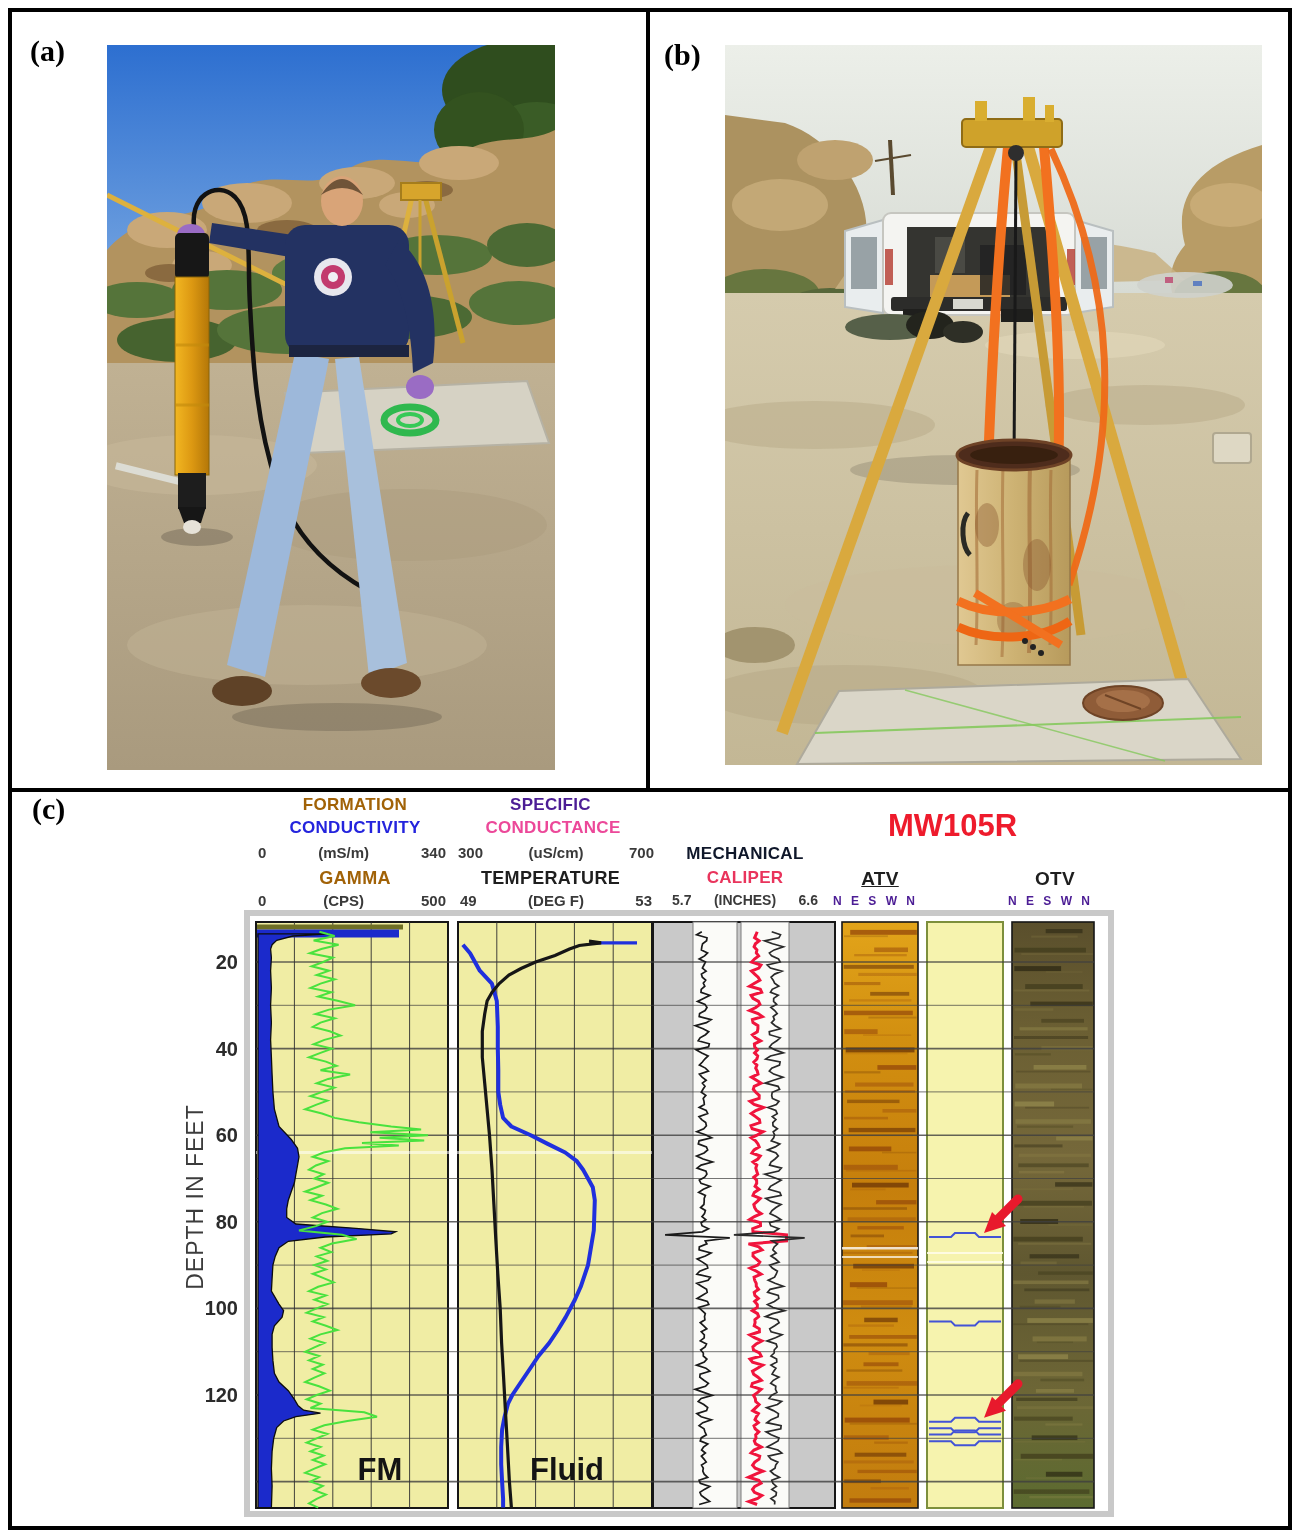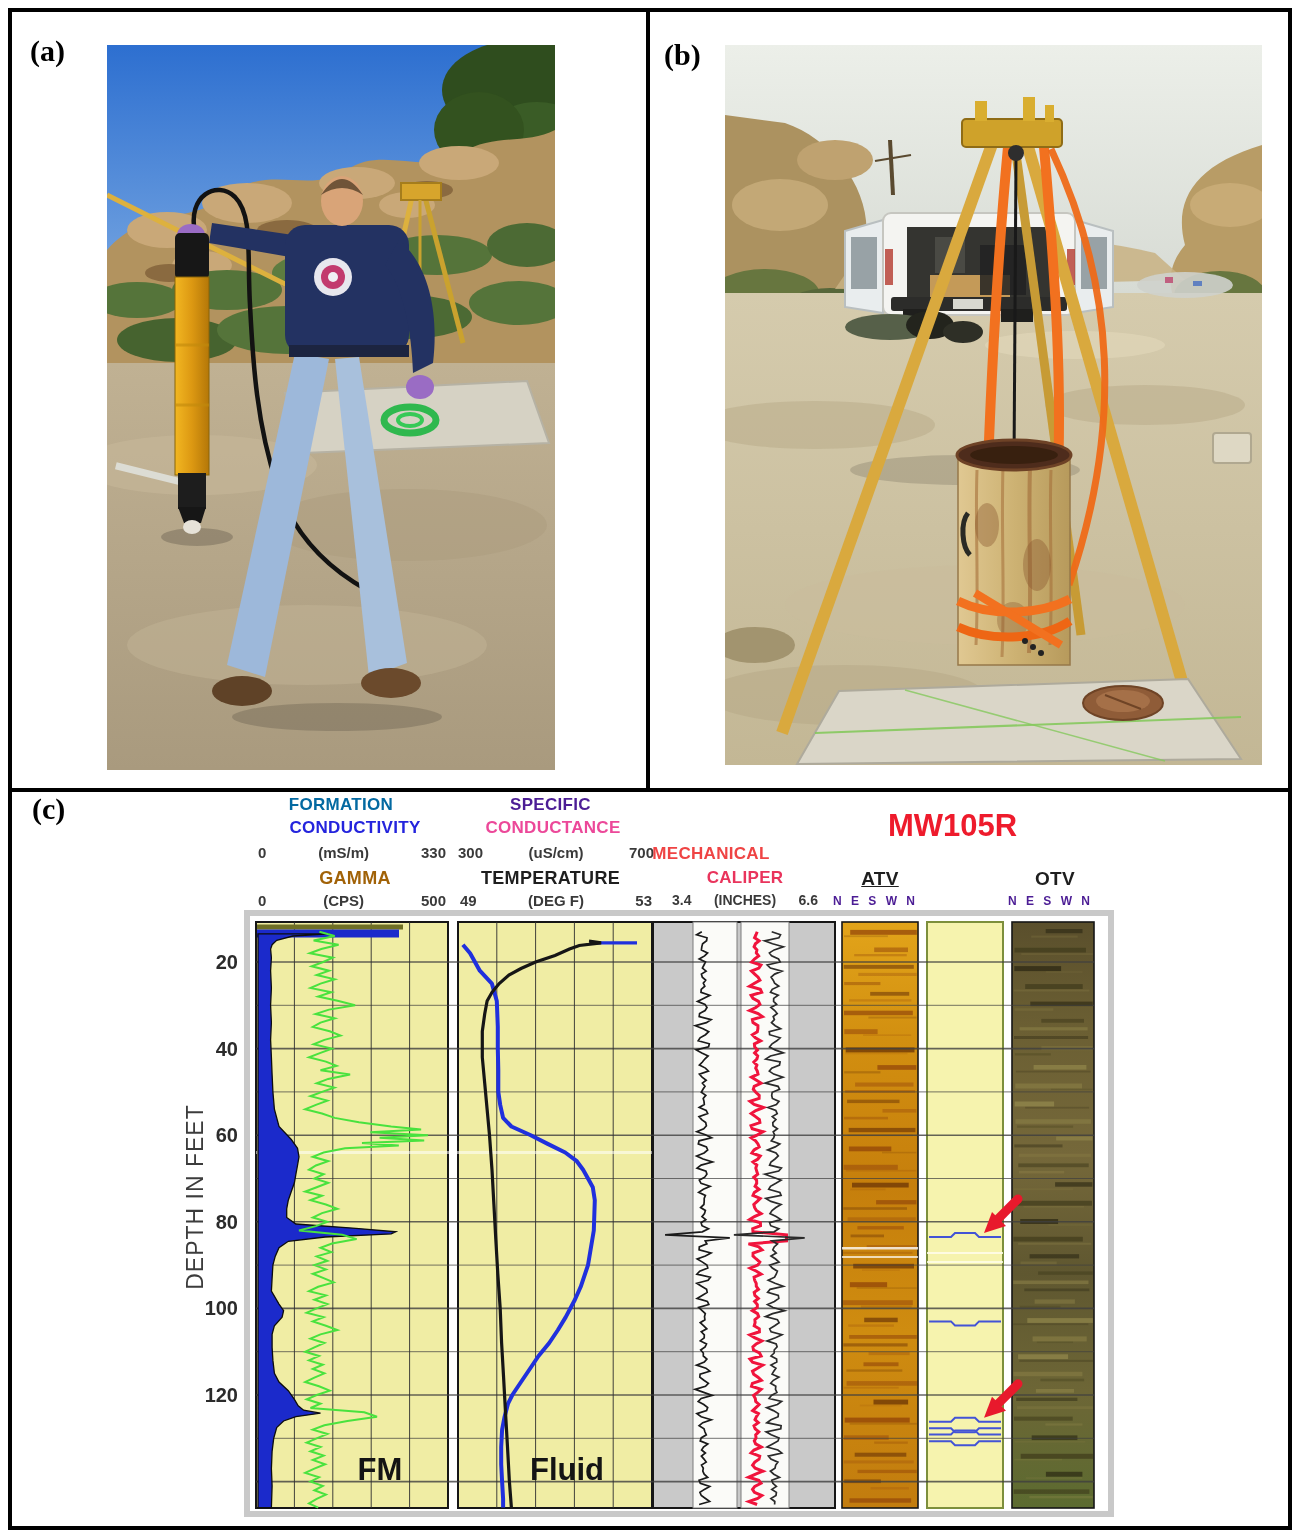--- a/index.html
+++ b/index.html
@@ -419,50 +419,50 @@
         <polygon points="984,1417.846 1006,1410.846 992,1396.846" fill="#e8192c"></polygon>
         <text x="238" y="969" text-anchor="end" font-size="20" font-weight="700" fill="#2b2b2b" font-family="&quot;Liberation Sans&quot;,sans-serif">20</text>
         <text x="238" y="1055.6" text-anchor="end" font-size="20" font-weight="700" fill="#2b2b2b" font-family="&quot;Liberation Sans&quot;,sans-serif">40</text>
         <text x="238" y="1142.2" text-anchor="end" font-size="20" font-weight="700" fill="#2b2b2b" font-family="&quot;Liberation Sans&quot;,sans-serif">60</text>
         <text x="238" y="1228.8" text-anchor="end" font-size="20" font-weight="700" fill="#2b2b2b" font-family="&quot;Liberation Sans&quot;,sans-serif">80</text>
         <text x="238" y="1315.4" text-anchor="end" font-size="20" font-weight="700" fill="#2b2b2b" font-family="&quot;Liberation Sans&quot;,sans-serif">100</text>
         <text x="238" y="1402" text-anchor="end" font-size="20" font-weight="700" fill="#2b2b2b" font-family="&quot;Liberation Sans&quot;,sans-serif">120</text>
       </g>
   </svg>
 
-  <div class="hc" style="left: 241px; top: 795px; width: 200px; color: #0369a1;">FORMATION</div>
+  <div class="hc" style="left: 255px; top: 795px; width: 200px; color: #a16207;">FORMATION</div>
   <div class="hc" style="left: 245px; top: 818px; width: 220px; color: rgb(36, 36, 221);">CONDUCTIVITY</div>
   <div class="scale" style="left:258px;top:844px;width:188px">
     <span>0</span>
     <span>(mS/m)</span>
-    <span>330</span>
+    <span>340</span>
   </div>
   <div class="hc" style="left: 448px; top: 795px; width: 205px; color: #4c1d95;">SPECIFIC</div>
   <div class="hc" style="left: 448px; top: 818px; width: 210px; color: #ec4899;">CONDUCTANCE</div>
   <div class="scale" style="left:458px;top:844px;width:196px">
     <span>300</span>
     <span>(uS/cm)</span>
     <span>700</span>
   </div>
   <div class="hc" style="left: 255px; top: 868px; width: 200px; font-size: 18px; color: #a16207;">GAMMA</div>
   <div class="scale" style="left:258px;top:892px;width:188px">
     <span>0</span>
     <span>(CPS)</span>
     <span>500</span>
   </div>
   <div class="hc" style="left: 448px; top: 868px; width: 205px; font-size: 18px; color: rgb(30, 30, 30);">TEMPERATURE</div>
   <div class="scale" style="left:460px;top:892px;width:192px">
     <span>49</span>
     <span>(DEG F)</span>
     <span>53</span>
   </div>
-  <div class="hc" style="left: 611px; top: 844px; width: 200px; color: #ef4444;">MECHANICAL</div>
+  <div class="hc" style="left: 645px; top: 844px; width: 200px; color: #0f172a;">MECHANICAL</div>
   <div class="hc" style="left: 645px; top: 868px; width: 200px; color: rgb(233, 52, 92);">CALIPER</div>
   <div class="scale" style="left:672px;top:892px;width:146px;font-size:14px">
-    <span>3.4</span>
+    <span>5.7</span>
     <span>(INCHES)</span>
     <span>6.6</span>
   </div>
   <div class="hc" style="left: 835px; top: 868px; width: 90px; font-size: 19px; color: rgb(30, 30, 30); text-decoration: underline;">ATV</div>
   <div class="compass" style="left:833px;top:894px;width:94px">N E S W N</div>
   <div class="hc" style="left: 1010px; top: 868px; width: 90px; font-size: 19px; color: rgb(30, 30, 30);">OTV</div>
   <div class="compass" style="left:1008px;top:894px;width:94px">N E S W N</div>
   <div class="mw" style="left: 850px; top: 808px; width: 205px; color: rgb(238, 27, 44);">MW105R</div>
   <div class="depthlab">DEPTH IN FEET</div>
 

